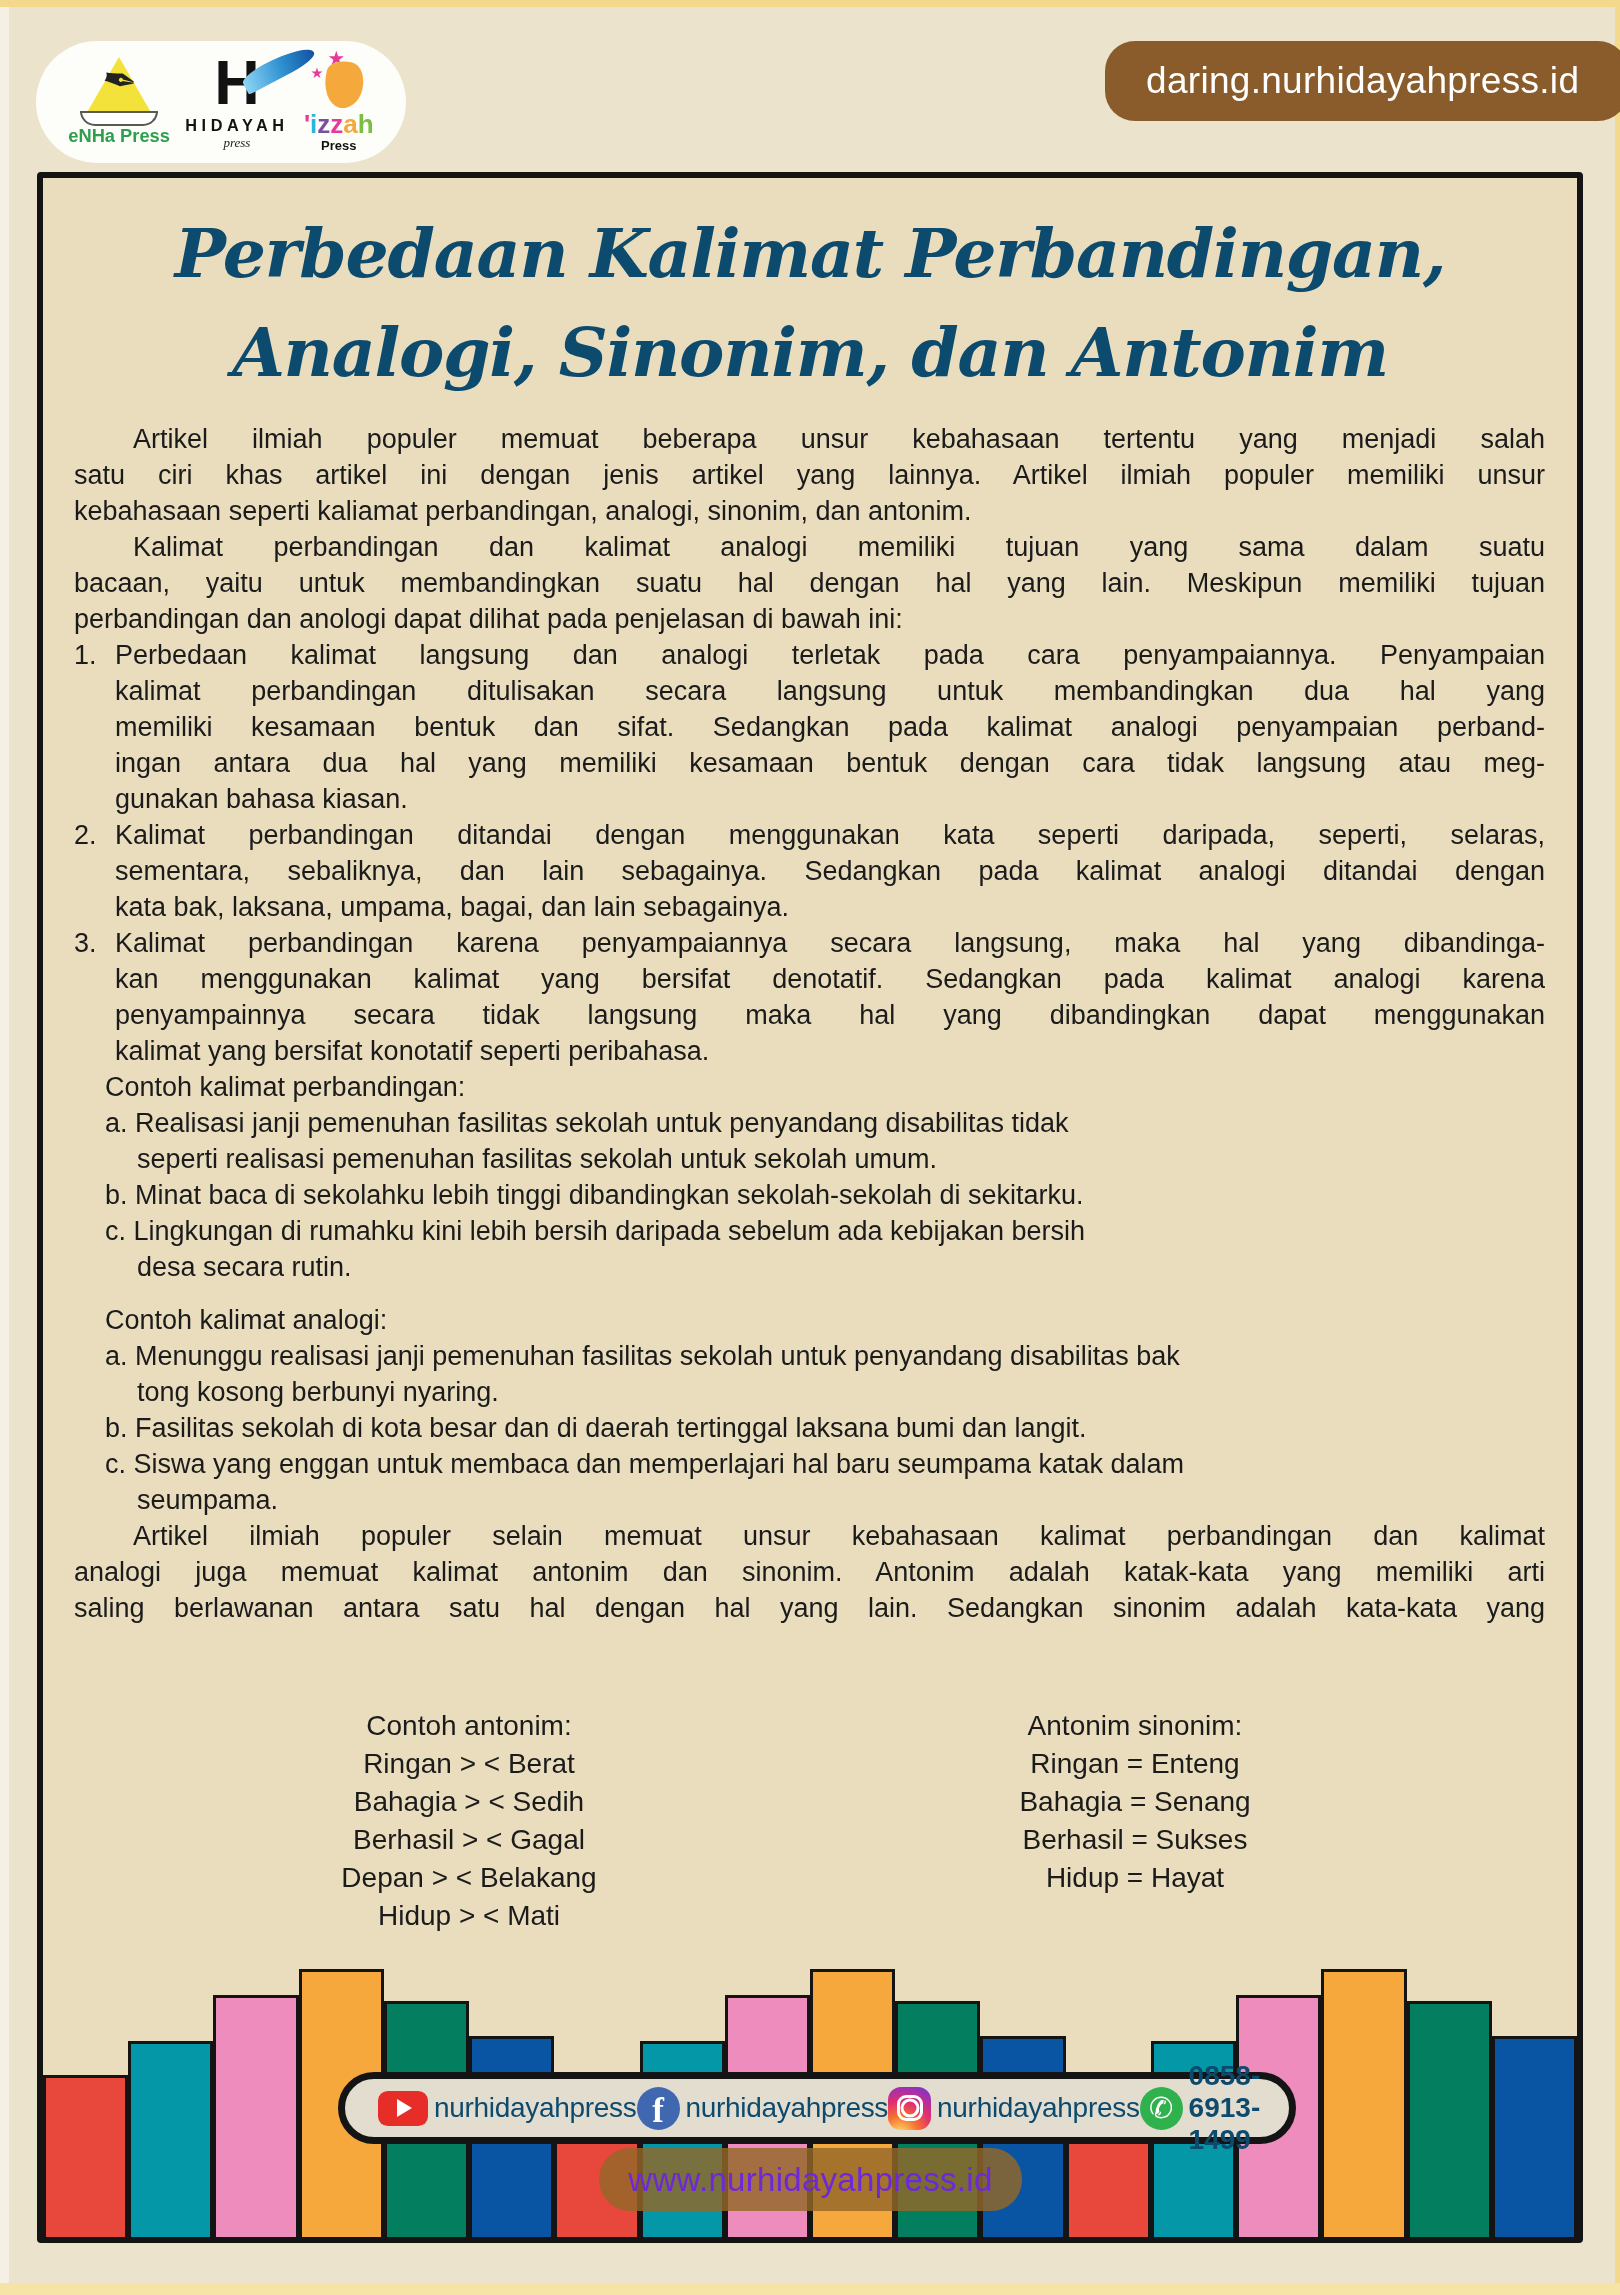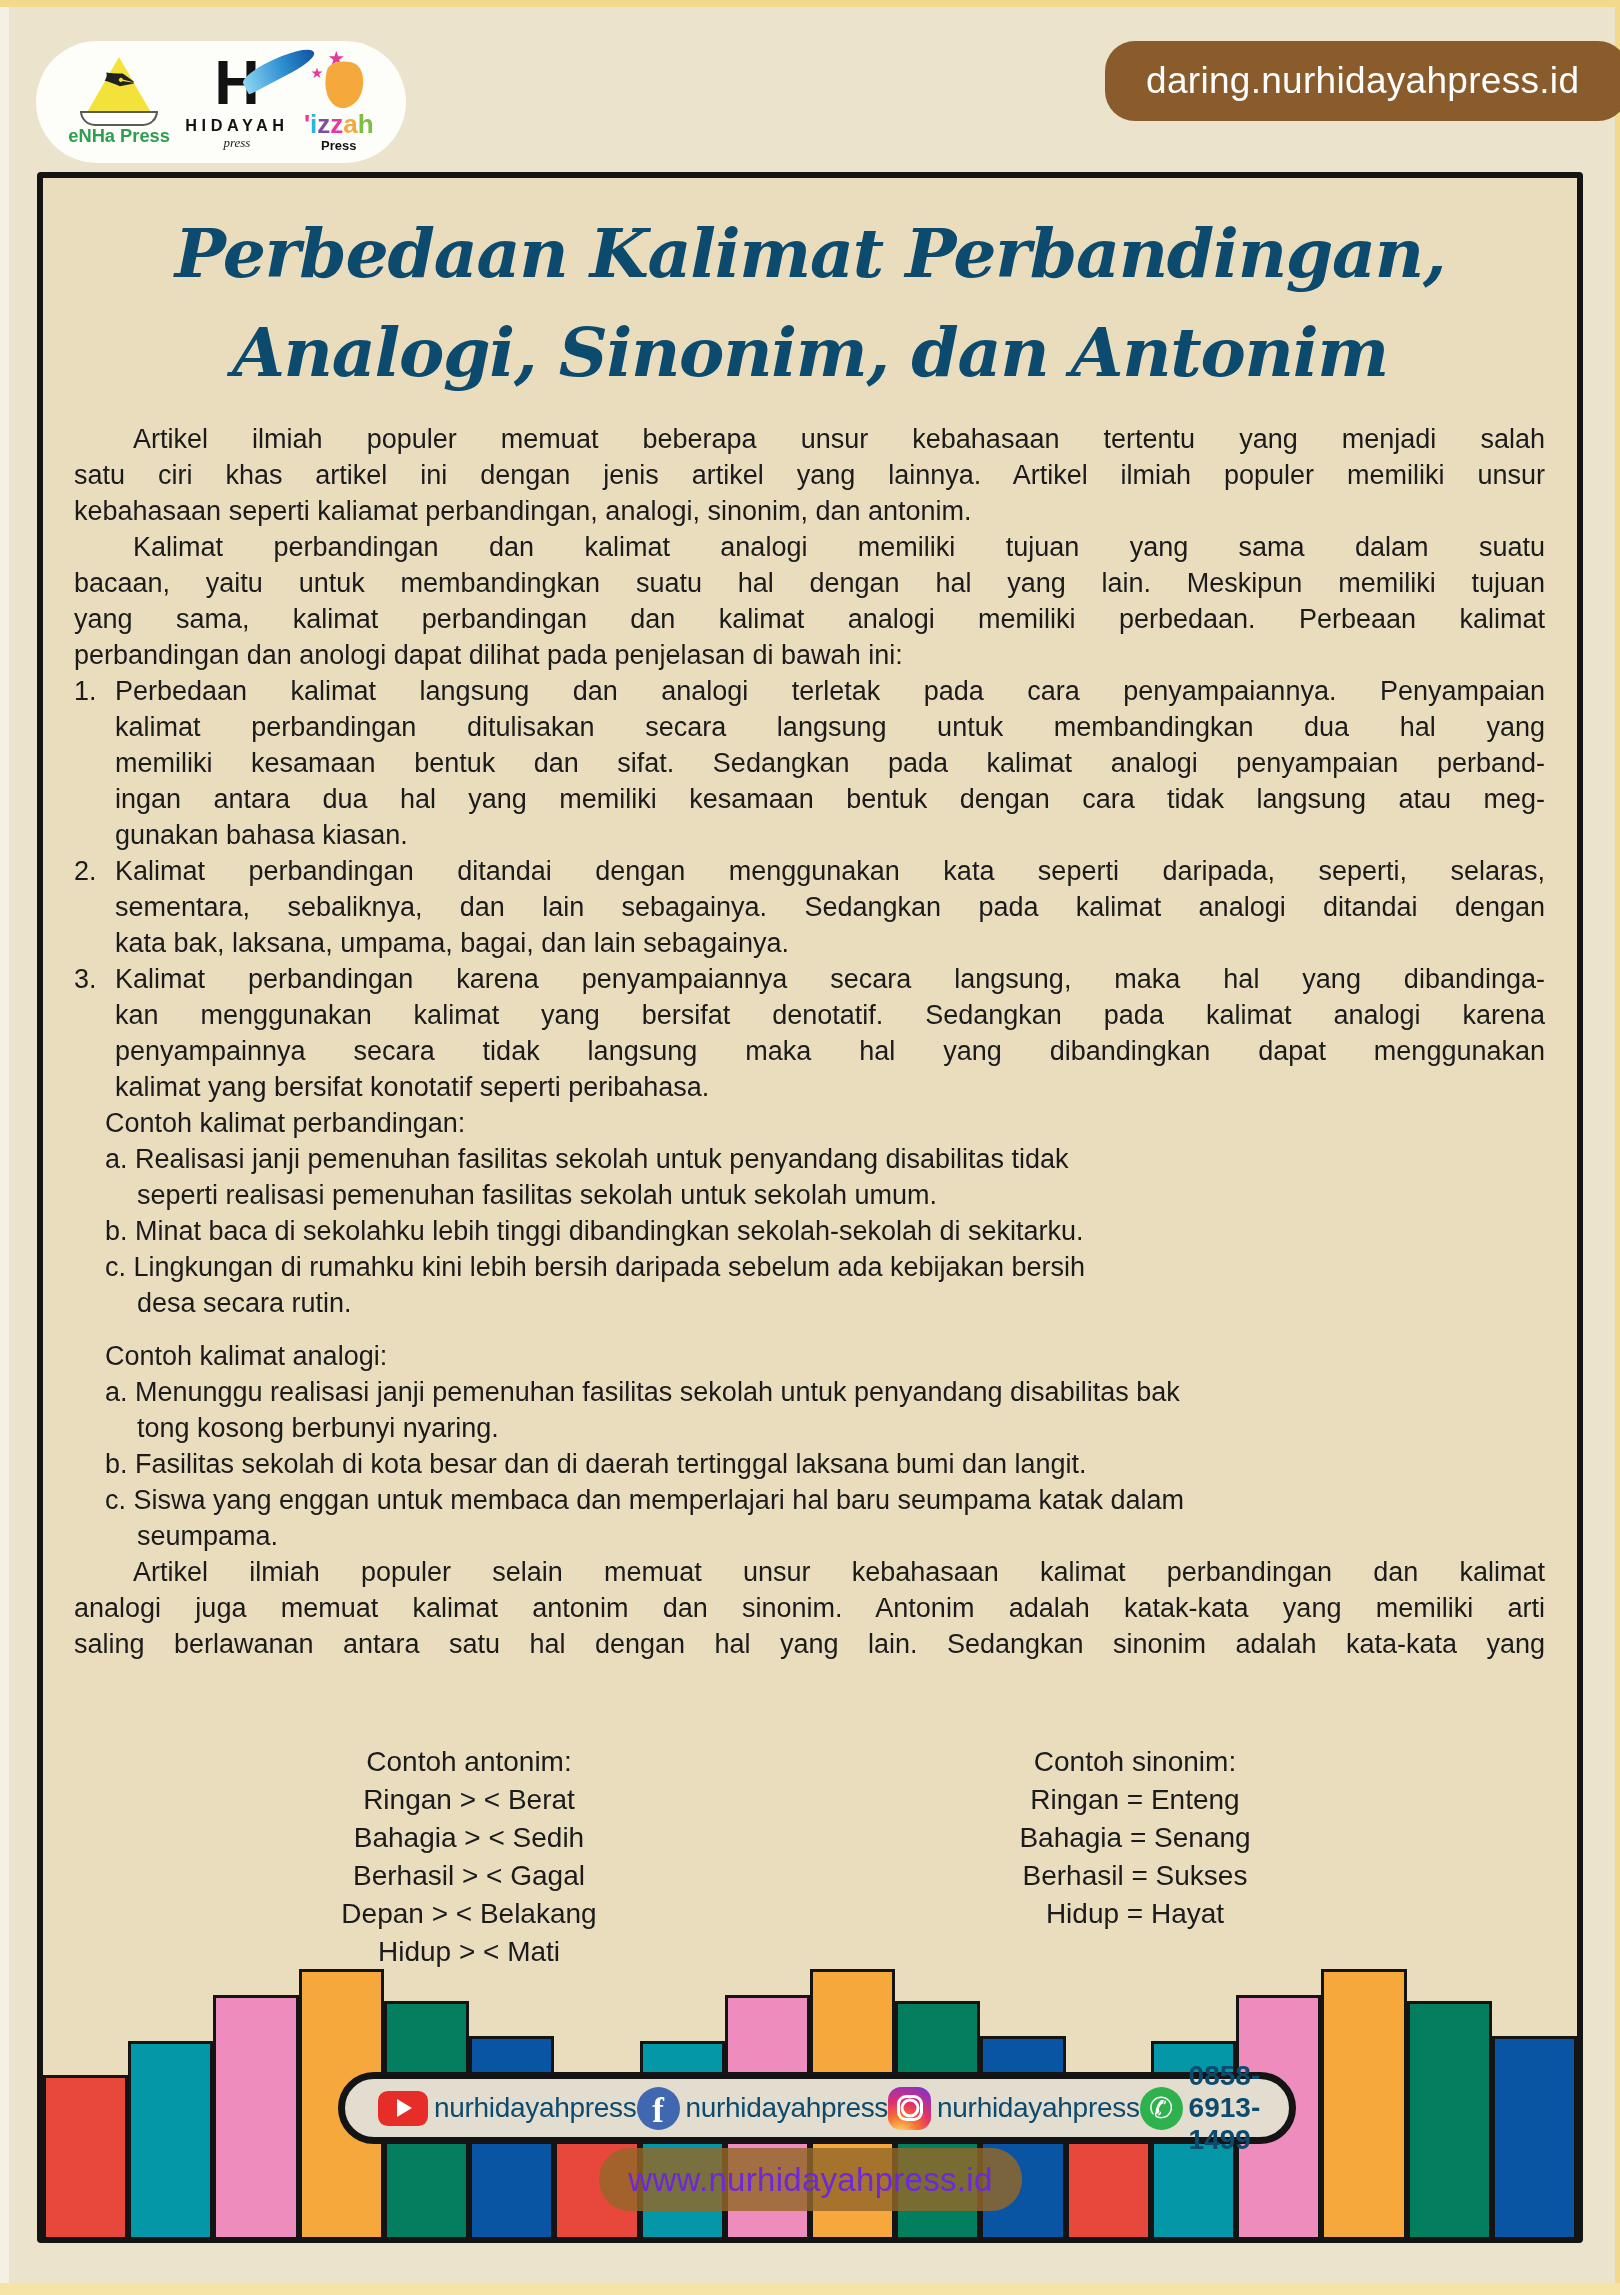--- a/index.html
+++ b/index.html
@@ -192,21 +192,20 @@
 
         <div>
           <div class="jl ind">Artikel ilmiah populer memuat beberapa unsur kebahasaan tertentu yang menjadi salah</div>
           <div class="jl">satu ciri khas artikel ini dengan jenis artikel yang lainnya. Artikel ilmiah populer memiliki unsur</div>
           <div>kebahasaan seperti kaliamat perbandingan, analogi, sinonim, dan antonim.</div>
         </div>
 
         <div>
           <div class="jl ind">Kalimat perbandingan dan kalimat analogi memiliki tujuan yang sama dalam suatu</div>
           <div class="jl">bacaan, yaitu untuk membandingkan suatu hal dengan hal yang lain. Meskipun memiliki tujuan</div>
-          <div class="jl">yang sama, kalimat perbandingan dan kalimat analogi memiliki perbedaan. Perbeaan kalimat</div>
           <div>perbandingan dan anologi dapat dilihat pada penjelasan di bawah ini:</div>
         </div>
 
         <div class="num-item">
           <span class="num-marker">1.</span>
           <div class="jl">Perbedaan kalimat langsung dan analogi terletak pada cara penyampaiannya. Penyampaian</div>
           <div class="jl">kalimat perbandingan ditulisakan secara langsung untuk membandingkan dua hal yang</div>
           <div class="jl">memiliki kesamaan bentuk dan sifat. Sedangkan pada kalimat analogi penyampaian perband-</div>
           <div class="jl">ingan antara dua hal yang memiliki kesamaan bentuk dengan cara tidak langsung atau meg-</div>
           <div>gunakan bahasa kiasan.</div>
@@ -254,21 +253,21 @@
         <div class="columns">
           <div class="col col-ant">
             <div>Contoh antonim:</div>
             <div>Ringan &gt; &lt; Berat</div>
             <div>Bahagia &gt; &lt; Sedih</div>
             <div>Berhasil &gt; &lt; Gagal</div>
             <div>Depan &gt; &lt; Belakang</div>
             <div>Hidup &gt; &lt; Mati</div>
           </div>
           <div class="col col-sin">
-            <div>Contoh sinonim:</div>
+            <div>Antonim sinonim:</div>
             <div>Ringan  = Enteng</div>
             <div>Bahagia = Senang</div>
             <div>Berhasil = Sukses</div>
             <div>Hidup = Hayat</div>
           </div>
         </div>
       </div>
 
       <div class="social-pill">
         <div class="social-item">

